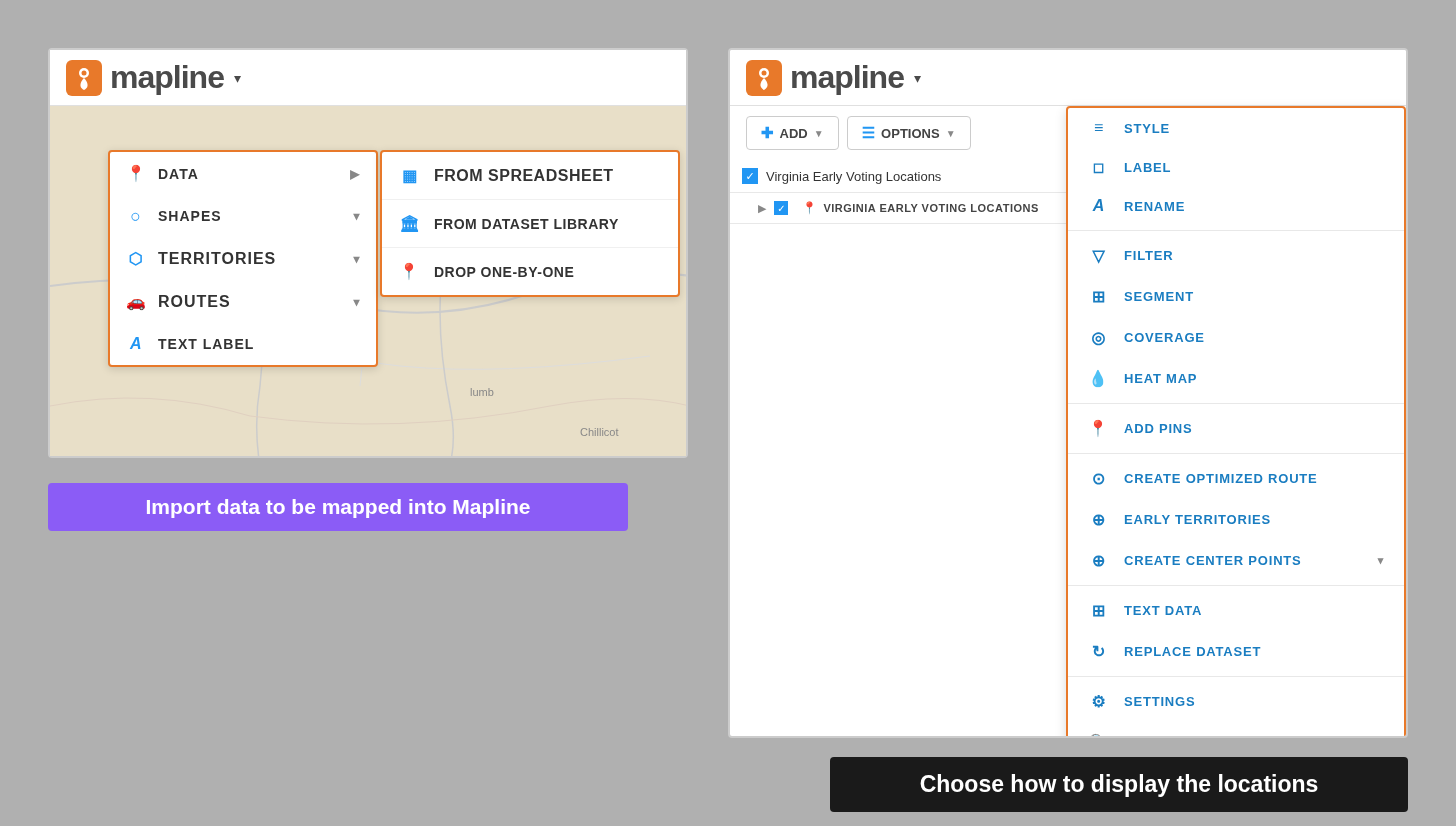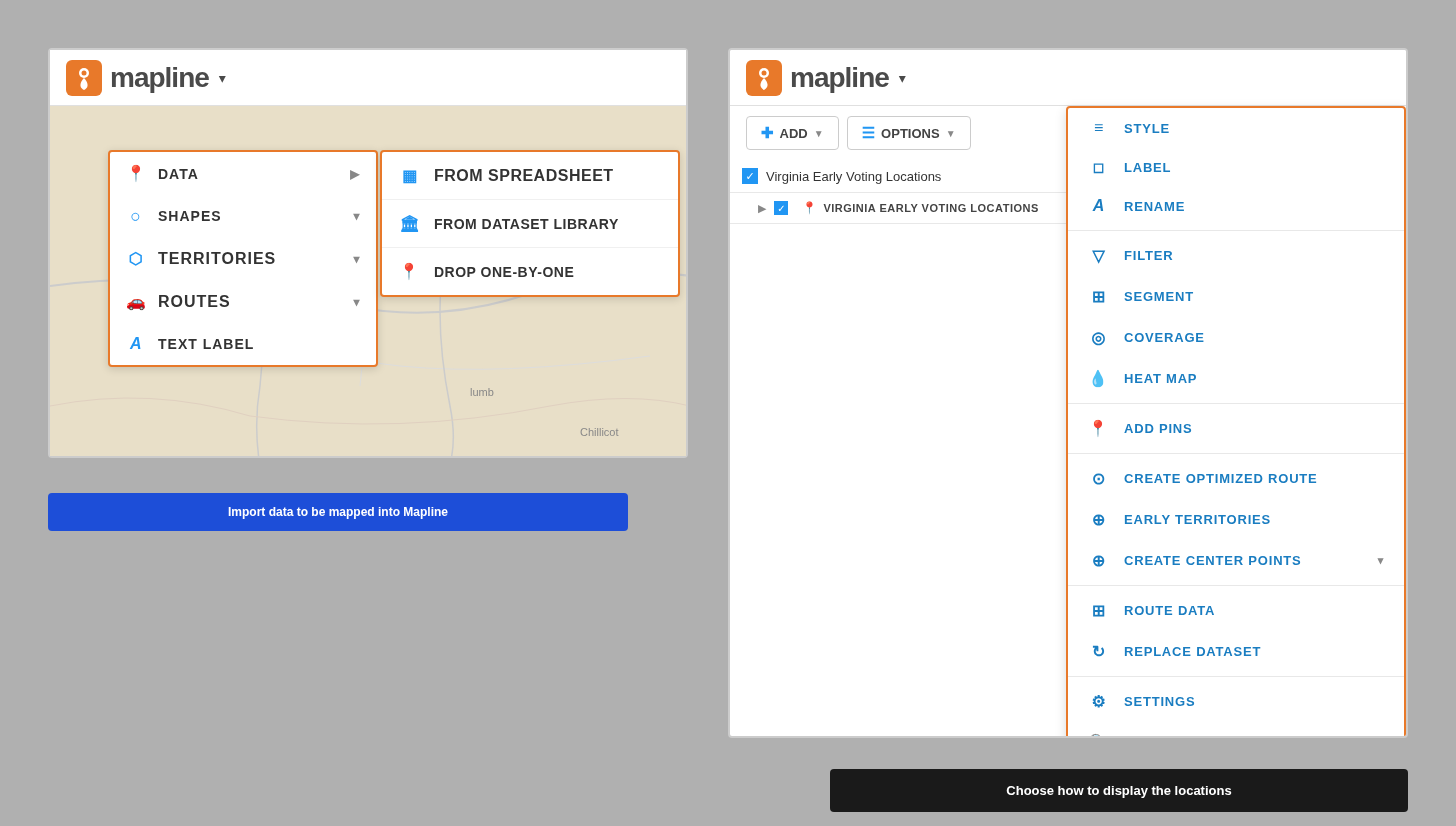--- a/index.html
+++ b/index.html
@@ -52,21 +52,21 @@
       align-items: center;
       gap: 8px;
     }
 
     .logo-icon {
       width: 36px;
       height: 36px;
     }
 
     .logo-text {
-      font-size: 28px;
+      font-size: 32px;
       font-weight: bold;
       color: #4a4a4a;
       letter-spacing: -1px;
     }
 
     .logo-chevron {
       color: #4a4a4a;
       font-size: 14px;
       margin-left: 2px;
     }
@@ -215,25 +215,25 @@
     .submenu-item .item-icon {
       color: #2196F3;
       font-size: 16px;
       width: 24px;
       text-align: center;
     }
 
     
     .tooltip {
       position: absolute;
-      background: #1d4ed8;
+      background: #8b5cf6;
       color: white;
       padding: 12px 20px;
       border-radius: 4px;
-      font-size: 12px;
+      font-size: 21px;
       font-weight: bold;
       white-space: nowrap;
     }
 
     
     .right-panel .panel-header {
       height: 56px;
     }
 
     
@@ -318,21 +318,21 @@
       margin: 4px 0;
     }
 
     
     .bottom-tooltip {
       position: absolute;
       background: #1a1a1a;
       color: white;
       padding: 14px 24px;
       border-radius: 4px;
-      font-size: 13px;
+      font-size: 23px;
       font-weight: bold;
     }
   </style>
 </head>
 <body>
 
 <div class="left-panel">
 
   <div class="panel-header">
     <div class="logo-container">
@@ -536,21 +536,21 @@
 
     <div class="context-item">
       <span class="c-icon">⊕</span>
       <span>CREATE CENTER POINTS</span>
       <span class="c-arrow">▾</span>
     </div>
     <div class="context-divider"></div>
 
     <div class="context-item">
       <span class="c-icon">⊞</span>
-      <span>ROUTE DATA</span>
+      <span>TEXT DATA</span>
     </div>
 
     <div class="context-item">
       <span class="c-icon">↻</span>
       <span>REPLACE DATASET</span>
     </div>
     <div class="context-divider"></div>
 
     <div class="context-item">
       <span class="c-icon">⚙</span>

